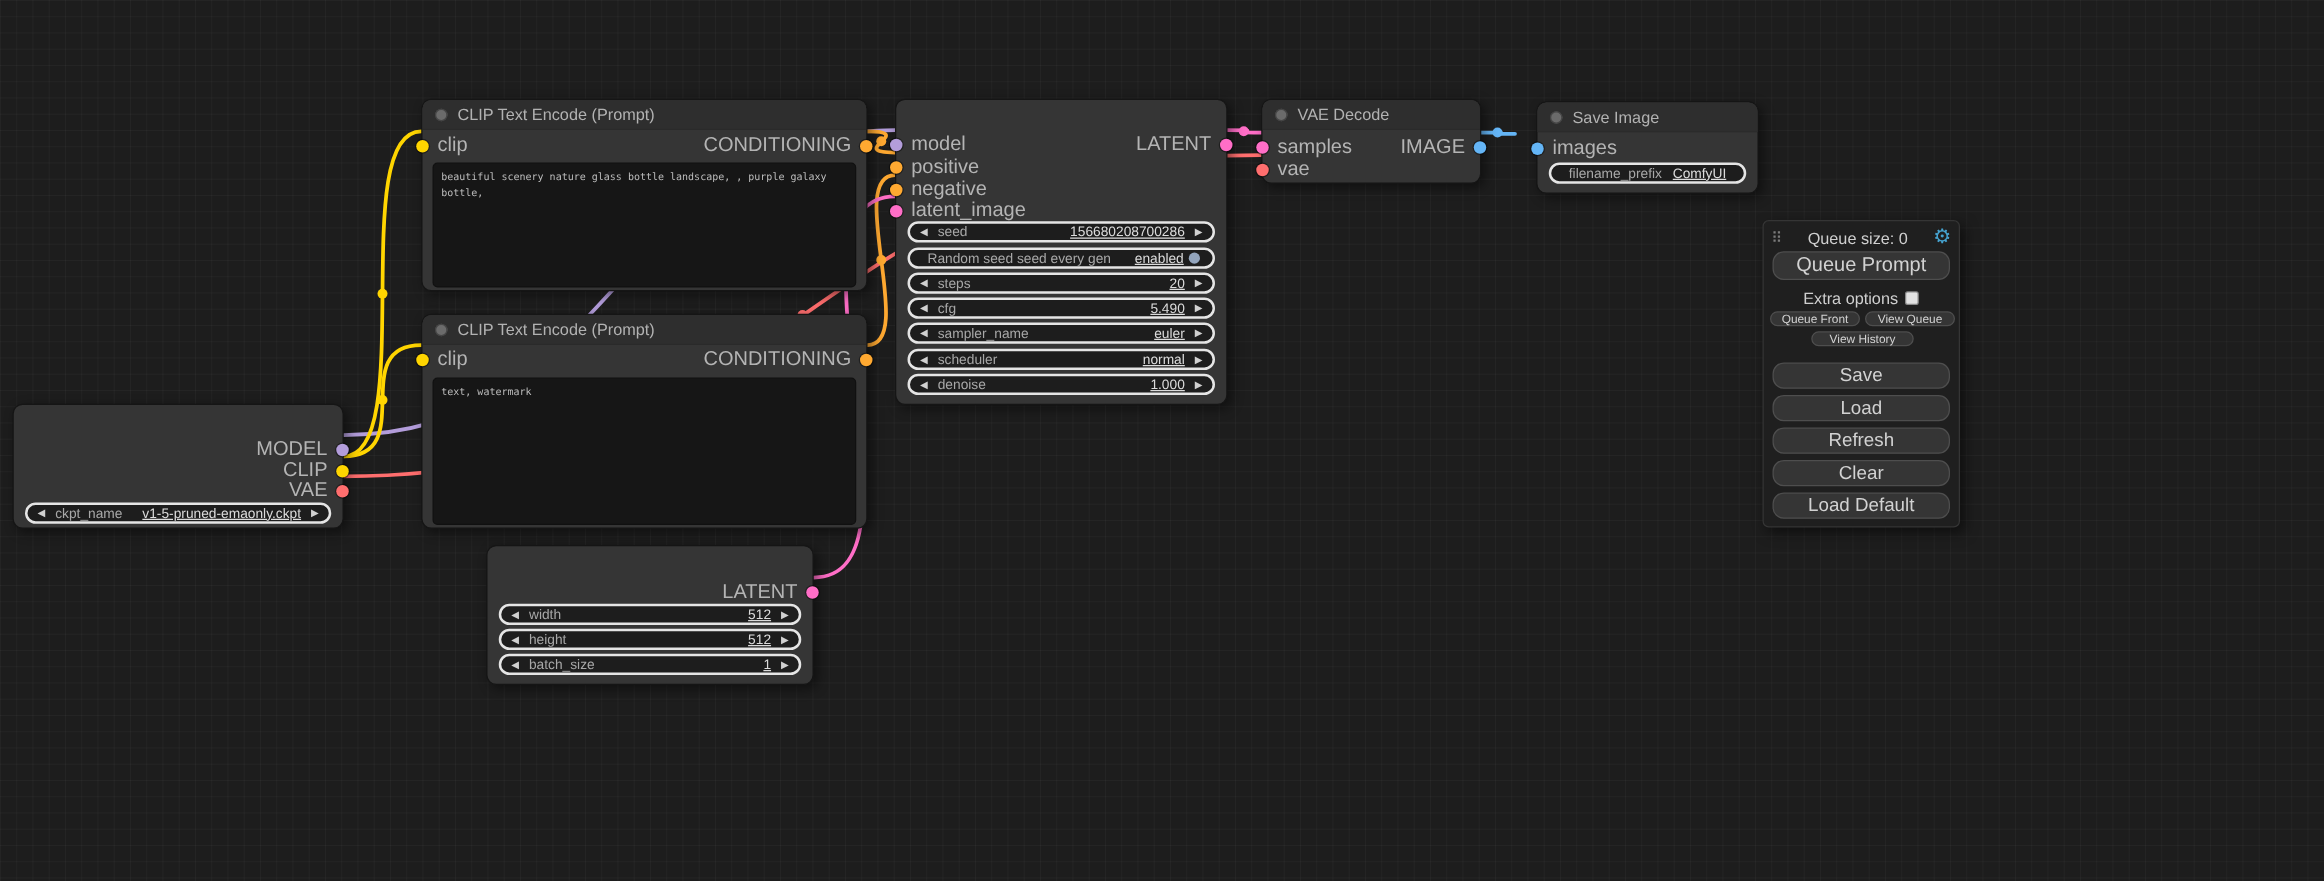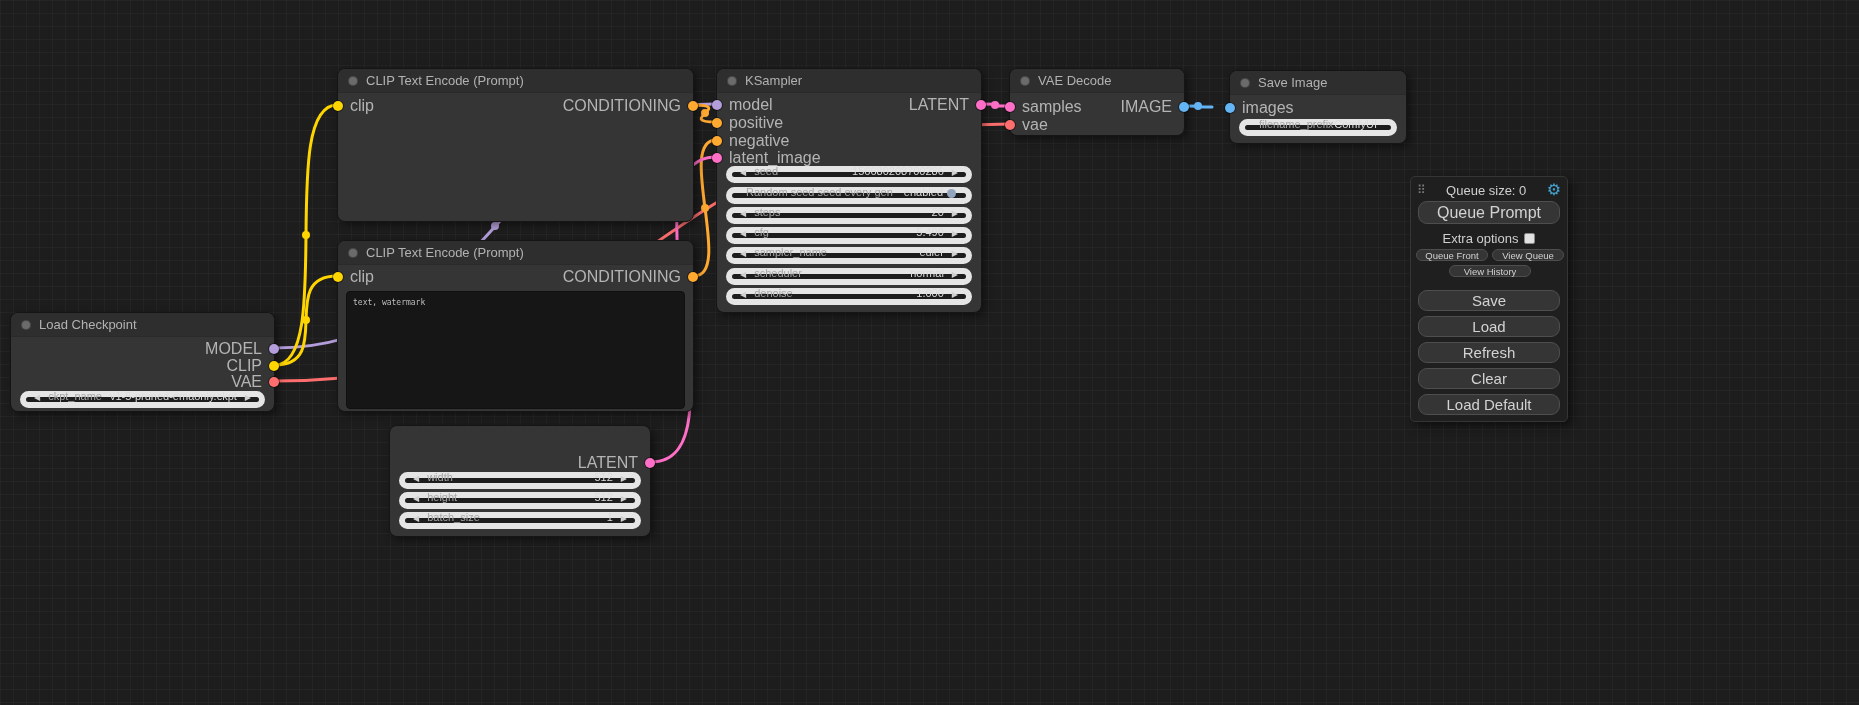--- a/index.html
+++ b/index.html
@@ -12,42 +12,43 @@
       linear-gradient(rgba(255,255,255,0.030) 1px, transparent 1px),
       linear-gradient(90deg, rgba(255,255,255,0.030) 1px, transparent 1px);
     background-size:13px 13px;
   }
   svg.wires { position:absolute; top:0; left:0; pointer-events:none; }
 
   .node {
     position:absolute; background:#353535;
     border:1px solid #151515; border-radius:8px;
     box-shadow:3px 3px 9px rgba(0,0,0,0.45);
+    margin-top:11px;
   }
   .node-title {
     height:24px; display:flex; align-items:center; gap:8px; padding:0 10px;
     background:#2e2e2e; border-radius:7px 7px 0 0; border-bottom:1px solid #2a2a2a;
     color:#b2b2b2; font-size:13px; white-space:nowrap;
   }
   .title-dot { width:10px; height:10px; border-radius:50%; background:#6b6b6b; flex:none; box-shadow:inset 0 0 0 1px rgba(0,0,0,0.35); }
 
   .slot { position:absolute; height:14px; display:flex; align-items:center; gap:7px; font-size:16px; color:#b4b4b4; white-space:nowrap; }
   .slot.in  { left:-5px; }
   .slot.out { right:-5px; }
   .sdot { width:10px; height:10px; border-radius:50%; background:#888; flex:none; box-shadow:0 0 0 1px rgba(0,0,0,0.4); }
 
   .widget {
     position:absolute; left:9px; right:9px; height:17px;
-    background:#1d1d1d; border:6px solid #e5e5e5; border-radius:9px;
-    display:flex; align-items:flex-end; padding:0 8px;
+    background:#1d1d1d; border:2px solid #e5e5e5; border-radius:9px;
+    display:flex; align-items:center; padding:0 8px;
     font-size:11px; color:#a8a8a8; white-space:nowrap;
   }
   .widget .arrow  { font-size:8px; color:#d0d0d0; line-height:1; flex:none; }
   .widget .wlabel { margin-left:8px; }
-  .widget .wvalue { margin-left:auto; margin-right:8px; color:#dcdcdc; }
+  .widget .wvalue { margin-left:auto; margin-right:8px; color:#dcdcdc;text-decoration:underline; }
   .widget.noarrows { padding:0 10px; }
   .widget.noarrows .wlabel { margin-left:4px; }
   .widget.noarrows .wvalue { margin-right:4px; }
   .toggle-dot { width:9px; height:9px; border-radius:50%; flex:none; }
 
   .prompt-box {
     position:absolute; left:8px; right:8px;
     background:#161616; border:1px solid #101010; border-radius:4px;
     padding:4px 6px; overflow:hidden;
     font-family:"DejaVu Sans Mono", monospace; font-size:8px; line-height:13px;
@@ -94,24 +95,20 @@
     <circle cx="306" cy="320" r="4" fill="#FFD500"></circle>
     <circle cx="642" cy="252" r="4" fill="#FF6E6E"></circle>
     <circle cx="705" cy="113" r="4" fill="#FFA931"></circle>
     <circle cx="705" cy="208" r="4" fill="#FFA931"></circle>
     <circle cx="684" cy="310" r="4" fill="#FF6EC7"></circle>
     <circle cx="995" cy="105" r="4" fill="#FF6EC7"></circle>
     <circle cx="1198" cy="106" r="4" fill="#64B5F6"></circle>
   </svg>
 
   <div class="node" style="left:10px;top:312px;width:265px;height:100px;">
-    <div class="node-title">
-      <span class="title-dot"></span>
-      <span>Load Checkpoint</span>
-    </div>
     <div class="slot out" style="top:29px">
       <span>MODEL</span>
       <span class="sdot" style="background: rgb(179, 157, 219);"></span>
     </div>
     <div class="slot out" style="top:46px">
       <span>CLIP</span>
       <span class="sdot" style="background: rgb(255, 213, 0);"></span>
     </div>
     <div class="slot out" style="top:62px">
       <span>VAE</span>
@@ -131,20 +128,21 @@
       <span>CLIP Text Encode (Prompt)</span>
     </div>
     <div class="slot in" style="top:30px">
       <span class="sdot" style="background: rgb(255, 213, 0);"></span>
       <span>clip</span>
     </div>
     <div class="slot out" style="top:30px">
       <span>CONDITIONING</span>
       <span class="sdot" style="background: rgb(255, 169, 49);"></span>
     </div>
+    <div class="prompt-box" style="top:50px;height:100px;">beautiful scenery nature glass bottle landscape, , purple galaxy bottle,</div>
   </div>
 
   <div class="node" style="left:337px;top:240px;width:357px;height:172px;">
     <div class="node-title">
       <span class="title-dot"></span>
       <span>CLIP Text Encode (Prompt)</span>
     </div>
     <div class="slot in" style="top:29px">
       <span class="sdot" style="background: rgb(255, 213, 0);"></span>
       <span>clip</span>
@@ -175,24 +173,20 @@
     </div>
     <div class="widget" style="top:86px">
       <span class="arrow">◀</span>
       <span class="wlabel">batch_size</span>
       <span class="wvalue">1</span>
       <span class="arrow">▶</span>
     </div>
   </div>
 
   <div class="node" style="left:716px;top:68px;width:266px;height:245px;">
-    <div class="node-title">
-      <span class="title-dot"></span>
-      <span>KSampler</span>
-    </div>
     <div class="slot in" style="top:29px">
       <span class="sdot" style="background: rgb(179, 157, 219);"></span>
       <span>model</span>
     </div>
     <div class="slot in" style="top:47px">
       <span class="sdot" style="background: rgb(255, 169, 49);"></span>
       <span>positive</span>
     </div>
     <div class="slot in" style="top:65px">
       <span class="sdot" style="background: rgb(255, 169, 49);"></span>

